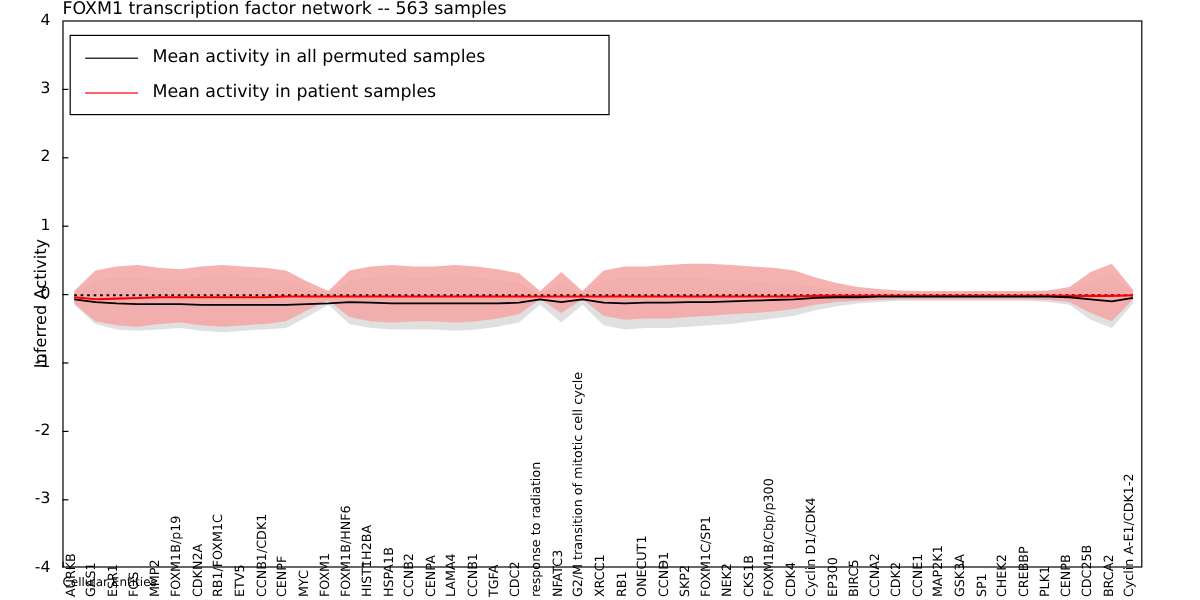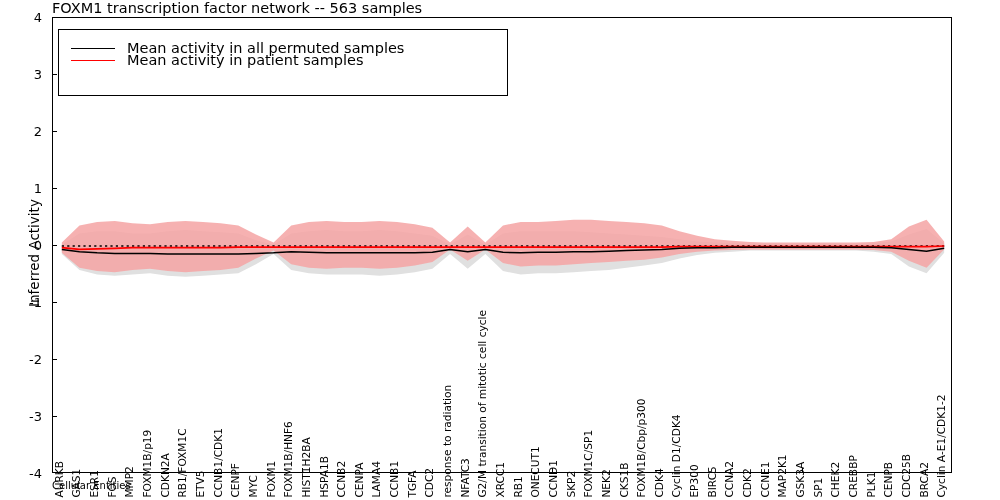--- a/index.html
+++ b/index.html
@@ -162,21 +162,21 @@
       <div class="xtl" style="left: 895.176px;">Cyclin A-E1/CDK1-2</div>
     </div>
 
   <div id="x-axis-title">Cellular Entities</div>
 
   <div id="legend">
     <div class="legend-row" style="top:4px;">
       <span class="legend-line" style="border-top:1.6px solid #000;"></span>
       <span class="legend-text">Mean activity in all permuted samples</span>
     </div>
-    <div class="legend-row" style="top:16px;align-items:center;">
+    <div class="legend-row" style="top:33px;align-items:center;">
       <span class="legend-line" style="border-top:1.6px solid #ff0000;"></span>
       <span class="legend-text">Mean activity in patient samples</span>
     </div>
   </div>
 
 <div class="ylabel-tick" style="left: 4px; top: 473px;">-4</div>
     <div class="ylabel-tick" style="left: 4px; top: 416px;">-3</div>
     <div class="ytick-mark" style="top: 416px;"></div>
     <div class="ylabel-tick" style="left: 4px; top: 359px;">-2</div>
     <div class="ytick-mark" style="top: 359px;"></div>

